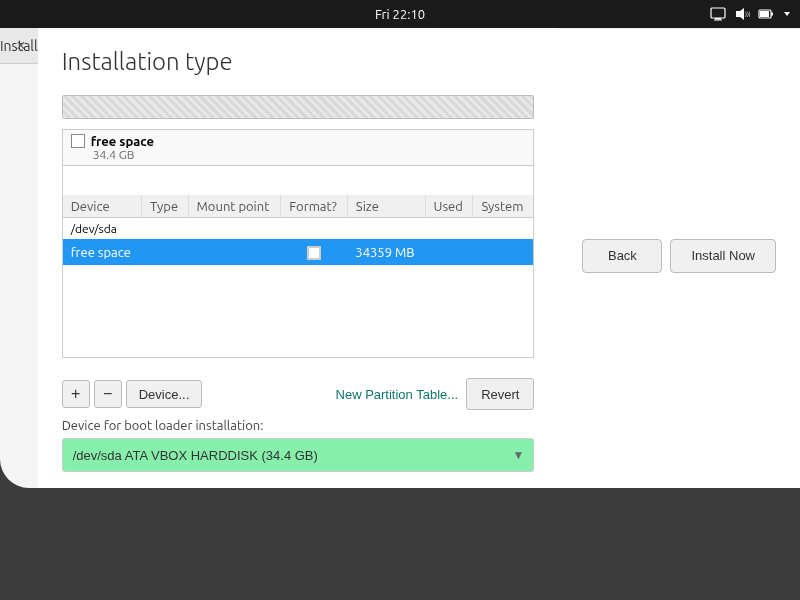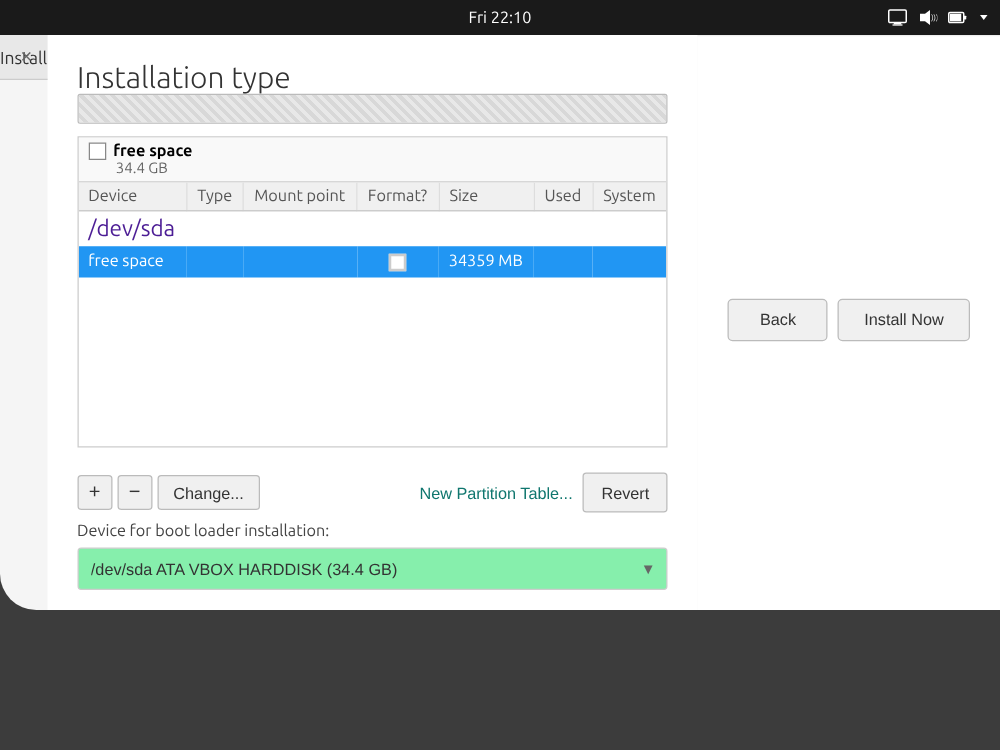--- a/index.html
+++ b/index.html
@@ -73,20 +73,21 @@
       flex: 1;
       display: flex;
       flex-direction: column;
       background: #fff;
     }
 
     .page-title {
       font-size: 24px;
       font-weight: 300;
       color: #333;
+      margin-bottom: 20px;
     }
 
     
     .disk-bar-container {
       margin-bottom: 10px;
       background: #d0d0d0;
       height: 24px;
       border: 1px solid #bbb;
       border-radius: 2px;
       overflow: hidden;
@@ -105,20 +106,21 @@
     }
 
     
     .partition-section {
       border: 1px solid #ccc;
       flex: 1;
       display: flex;
       flex-direction: column;
       margin-bottom: 12px;
       overflow: hidden;
+      gap: 29px;
     }
 
     .free-space-header {
       padding: 4px 8px;
       border-bottom: 1px solid #ccc;
       display: flex;
       align-items: center;
       gap: 8px;
       background: #f9f9f9;
     }
@@ -152,22 +154,22 @@
       border-right: 1px solid #ddd;
       padding: 4px 8px;
       text-align: left;
       font-weight: normal;
       color: #555;
     }
     .part-table thead th:last-child { border-right: none; }
 
     .part-table tbody tr.device-row td {
       padding: 4px 8px;
-      color: #4c1d95;
-      font-size: 18px;
+      color: #000000;
+      font-size: 12px;
     }
     .part-table tbody tr.selected-row td {
       background: #2196f3;
       color: #fff;
       padding: 5px 8px;
     }
     .part-table tbody tr.selected-row td .free-checkbox {
       width: 14px;
       height: 14px;
       border: 2px solid #ccc;
@@ -387,21 +389,21 @@
               <td></td>
             </tr>
           </tbody>
         </table>
       </div>
     </div>
 
     <div class="toolbar">
       <button class="btn-icon">+</button>
       <button class="btn-icon">−</button>
-      <button class="btn-text">Change...</button>
+      <button class="btn-text">Device...</button>
       <div class="toolbar-spacer"></div>
       <button class="new-partition-btn">New Partition Table...</button>
       <button class="btn-revert">Revert</button>
     </div>
 
     <div>
       <div class="bootloader-label">Device for boot loader installation:</div>
       <div class="select-wrapper">
         <select>
           <option>/dev/sda ATA VBOX HARDDISK (34.4 GB)</option>

